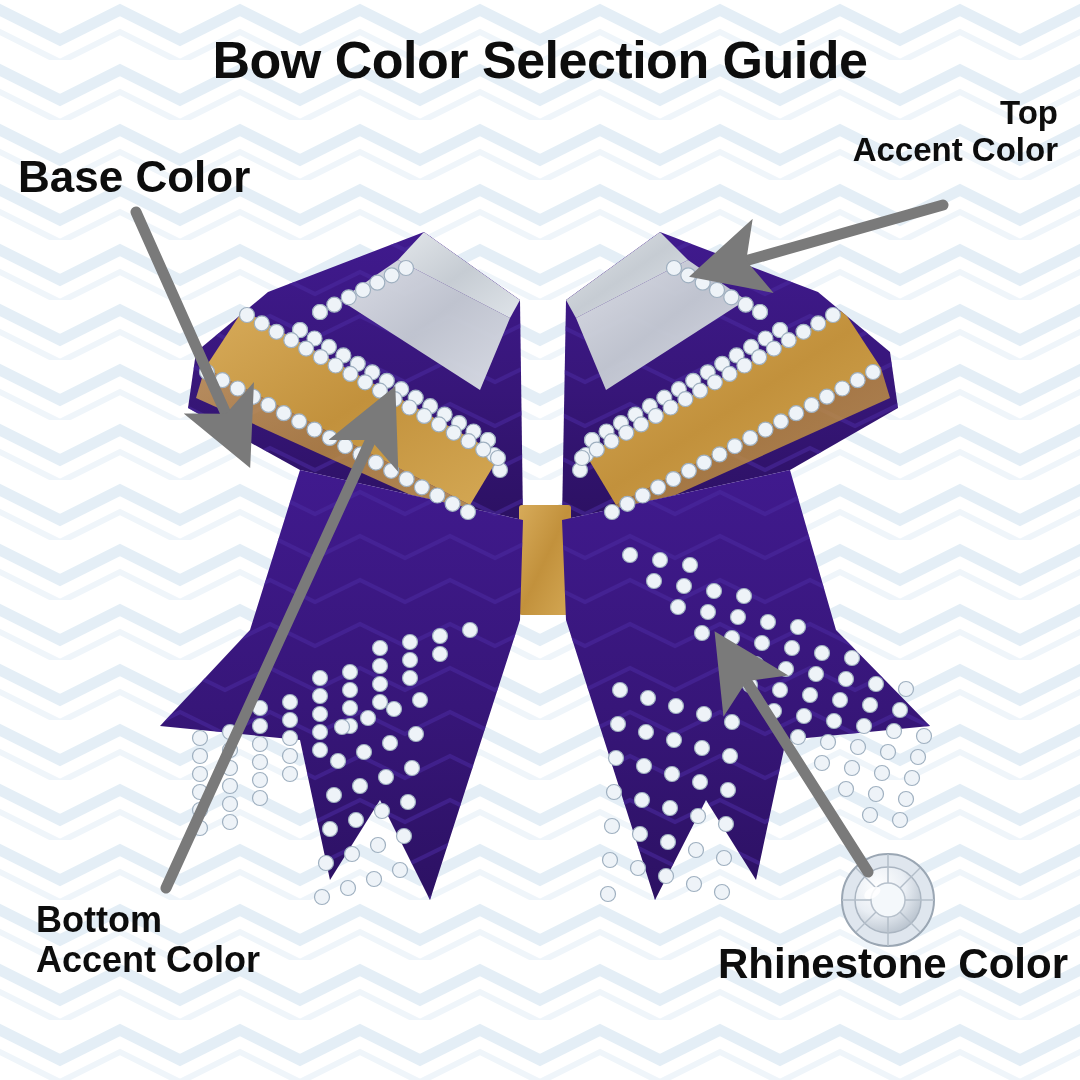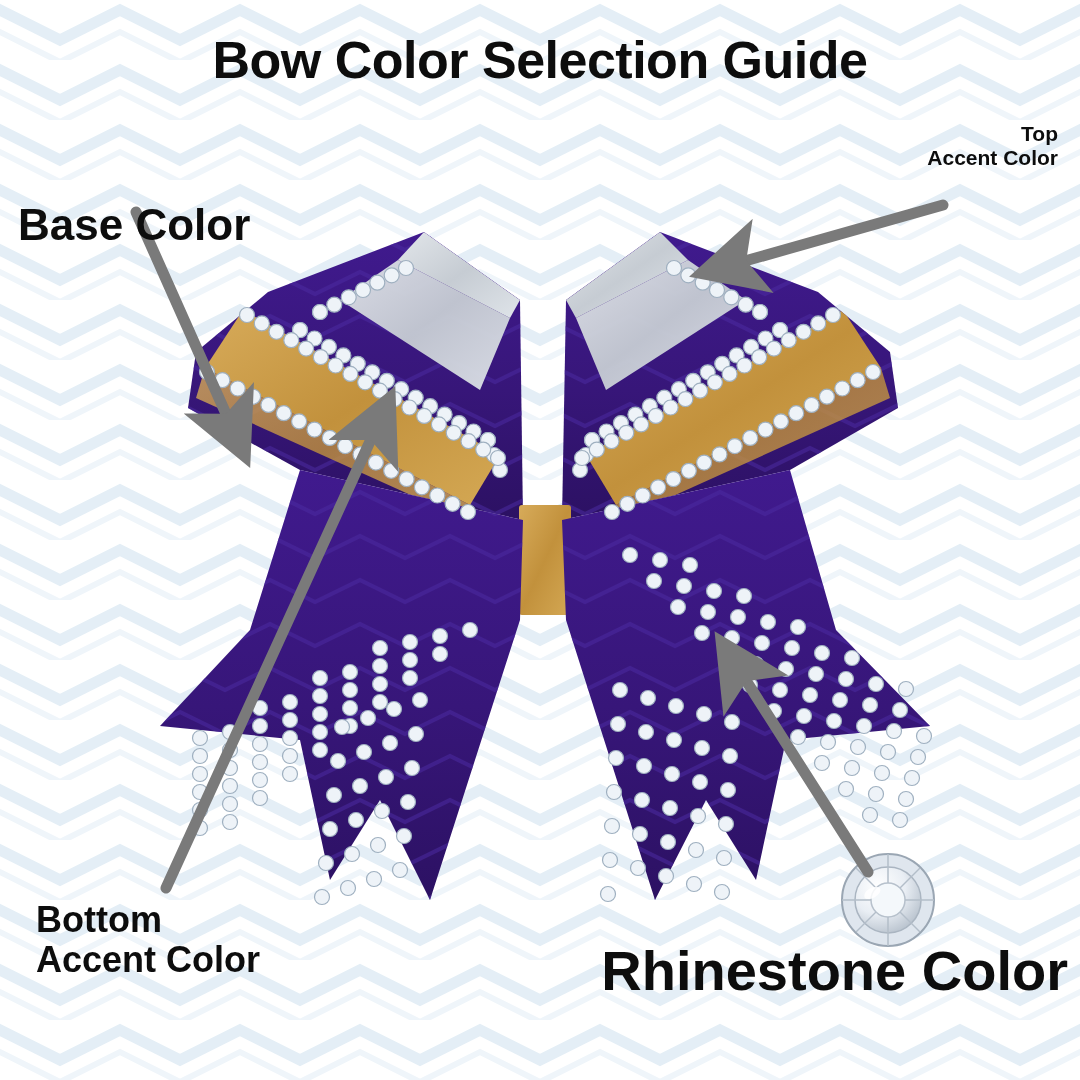--- a/index.html
+++ b/index.html
@@ -50,39 +50,38 @@
     color: #0d0d0d;
     font-weight: bold;
     font-family: "Liberation Sans", sans-serif;
     line-height: 1.12;
     white-space: pre-line;
   }
   #label-base {
     left: 18px;
     top: 152px;
     font-size: 44px;
-    margin-top: 48px;
   }
   #label-top-accent {
     right: 22px;
-    top: 122px;
-    font-size: 21px;
+    top: 95px;
+    font-size: 33px;
     text-align: right;
   }
   #label-bottom-accent {
     left: 12px;
     top: 900px;
     font-size: 36px;
     text-align: left;
     margin-left: 24px;
   }
   #label-rhinestone {
     right: 12px;
     top: 940px;
-    font-size: 56px;
+    font-size: 42px;
     text-align: right;
   }
 
   
   #bow-layer, #arrow-layer, #gem-layer {
     position: absolute;
     inset: 0;
   }
   #bow-layer { z-index: 10; }
   #gem-layer { z-index: 20; }

